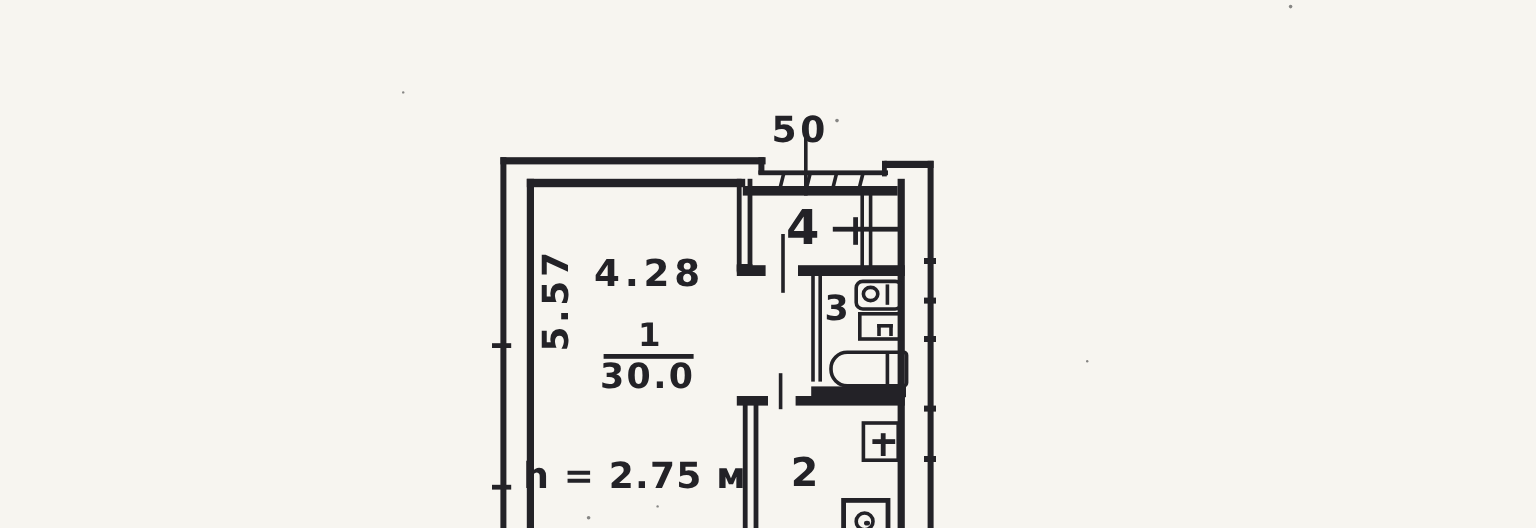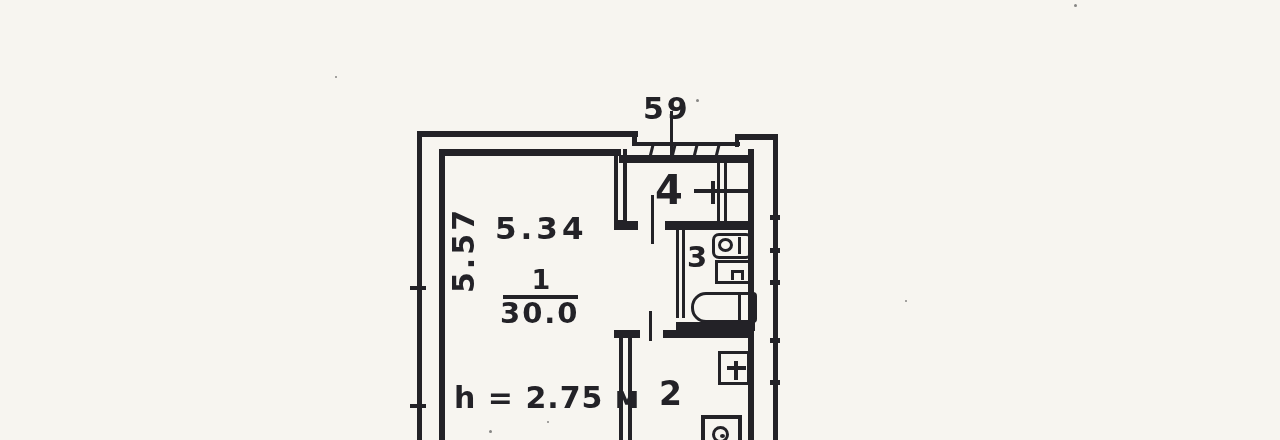--- a/index.html
+++ b/index.html
@@ -75,21 +75,21 @@
   #lbl-59    {left:643px;top:94px;font-size:30px;letter-spacing:3px;}
   #lbl-r4    {left:655px;top:170px;font-size:40px;}
   #lbl-r3    {left:687px;top:243px;font-size:29px;}
   #lbl-r2    {left:659px;top:377px;font-size:33px;}
   #lbl-width {left:495px;top:213px;font-size:31px;letter-spacing:4px;}
   #lbl-depth {left:418px;top:228px;width:106px;height:44px;font-size:30px;letter-spacing:3px;
               transform:rotate(-90deg);text-align:center;}
   #lbl-r1-num{left:509px;top:266px;width:64px;font-size:27px;text-align:center;}
   #frac-bar  {left:503px;top:295px;width:75px;height:4px;}
   #lbl-r1-area{left:500px;top:299px;font-size:29px;letter-spacing:2px;}
-  #lbl-height{left:454px;top:383px;font-size:30px;letter-spacing:1px;}
+  #lbl-height{left:436px;top:383px;font-size:30px;letter-spacing:1px;}
   
   .spk{position:absolute;background:#4a4a4a;border-radius:50%;opacity:.65;}
   #spk-1{left:1074px;top:4px;width:3px;height:3px;}
   #spk-2{left:696px;top:99px;width:3px;height:3px;}
   #spk-3{left:489px;top:430px;width:3px;height:3px;}
   #spk-4{left:547px;top:421px;width:2px;height:2px;}
   #spk-5{left:335px;top:76px;width:2px;height:2px;}
   #spk-6{left:905px;top:300px;width:2px;height:2px;}
 </style>
 </head>
@@ -156,25 +156,25 @@
   <div class="fix" id="ksink">
     <div id="ksink-v"></div>
     <div id="ksink-h"></div>
   </div>
   <div class="fix" id="stove">
     <div id="stove-burner">
       <div id="stove-dot"></div>
     </div>
   </div>
 
-  <div class="lbl" id="lbl-59">59</div>
+  <div class="lbl" id="lbl-59">50</div>
   <div class="lbl" id="lbl-r4">4</div>
   <div class="lbl" id="lbl-r3">3</div>
   <div class="lbl" id="lbl-r2">2</div>
-  <div class="lbl" id="lbl-width">5.34</div>
+  <div class="lbl" id="lbl-width">4.28</div>
   <div class="lbl" id="lbl-depth">5.57</div>
   <div class="lbl" id="lbl-r1-num">1</div>
   <div class="ink" id="frac-bar"></div>
   <div class="lbl" id="lbl-r1-area">30.0</div>
   <div class="lbl" id="lbl-height">h = 2.75 м</div>
 
   <div class="spk" id="spk-1"></div>
   <div class="spk" id="spk-2"></div>
   <div class="spk" id="spk-3"></div>
   <div class="spk" id="spk-4"></div>

